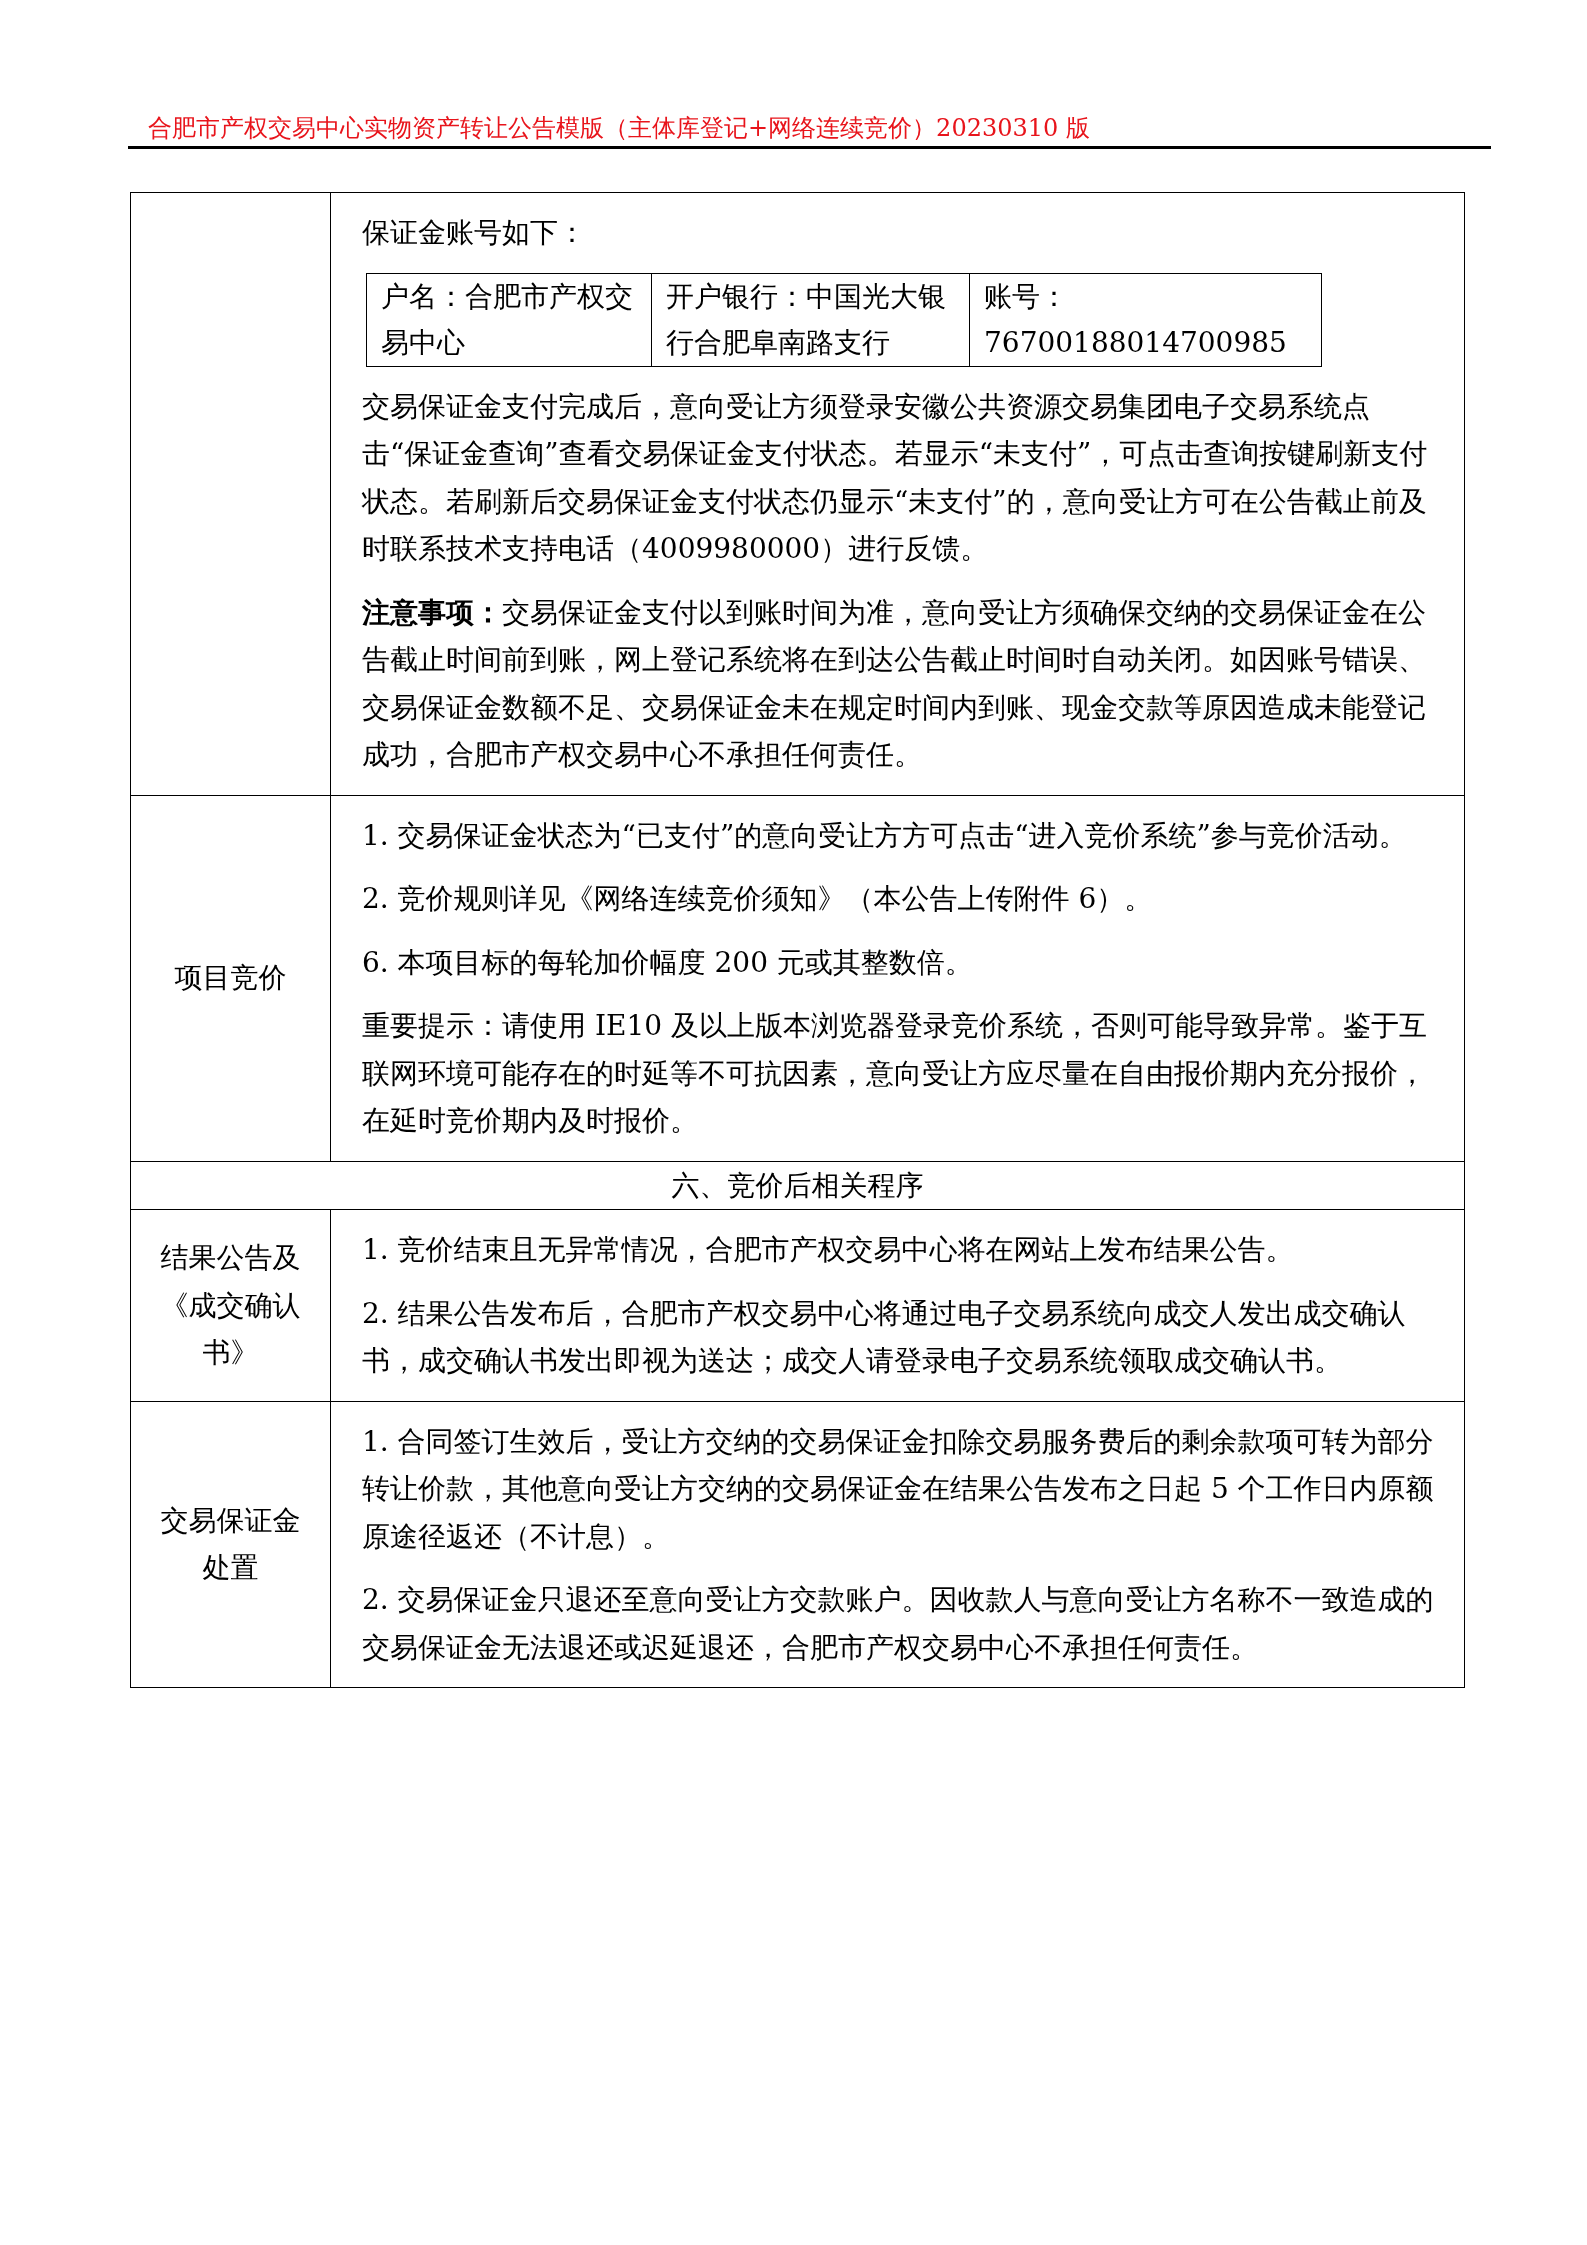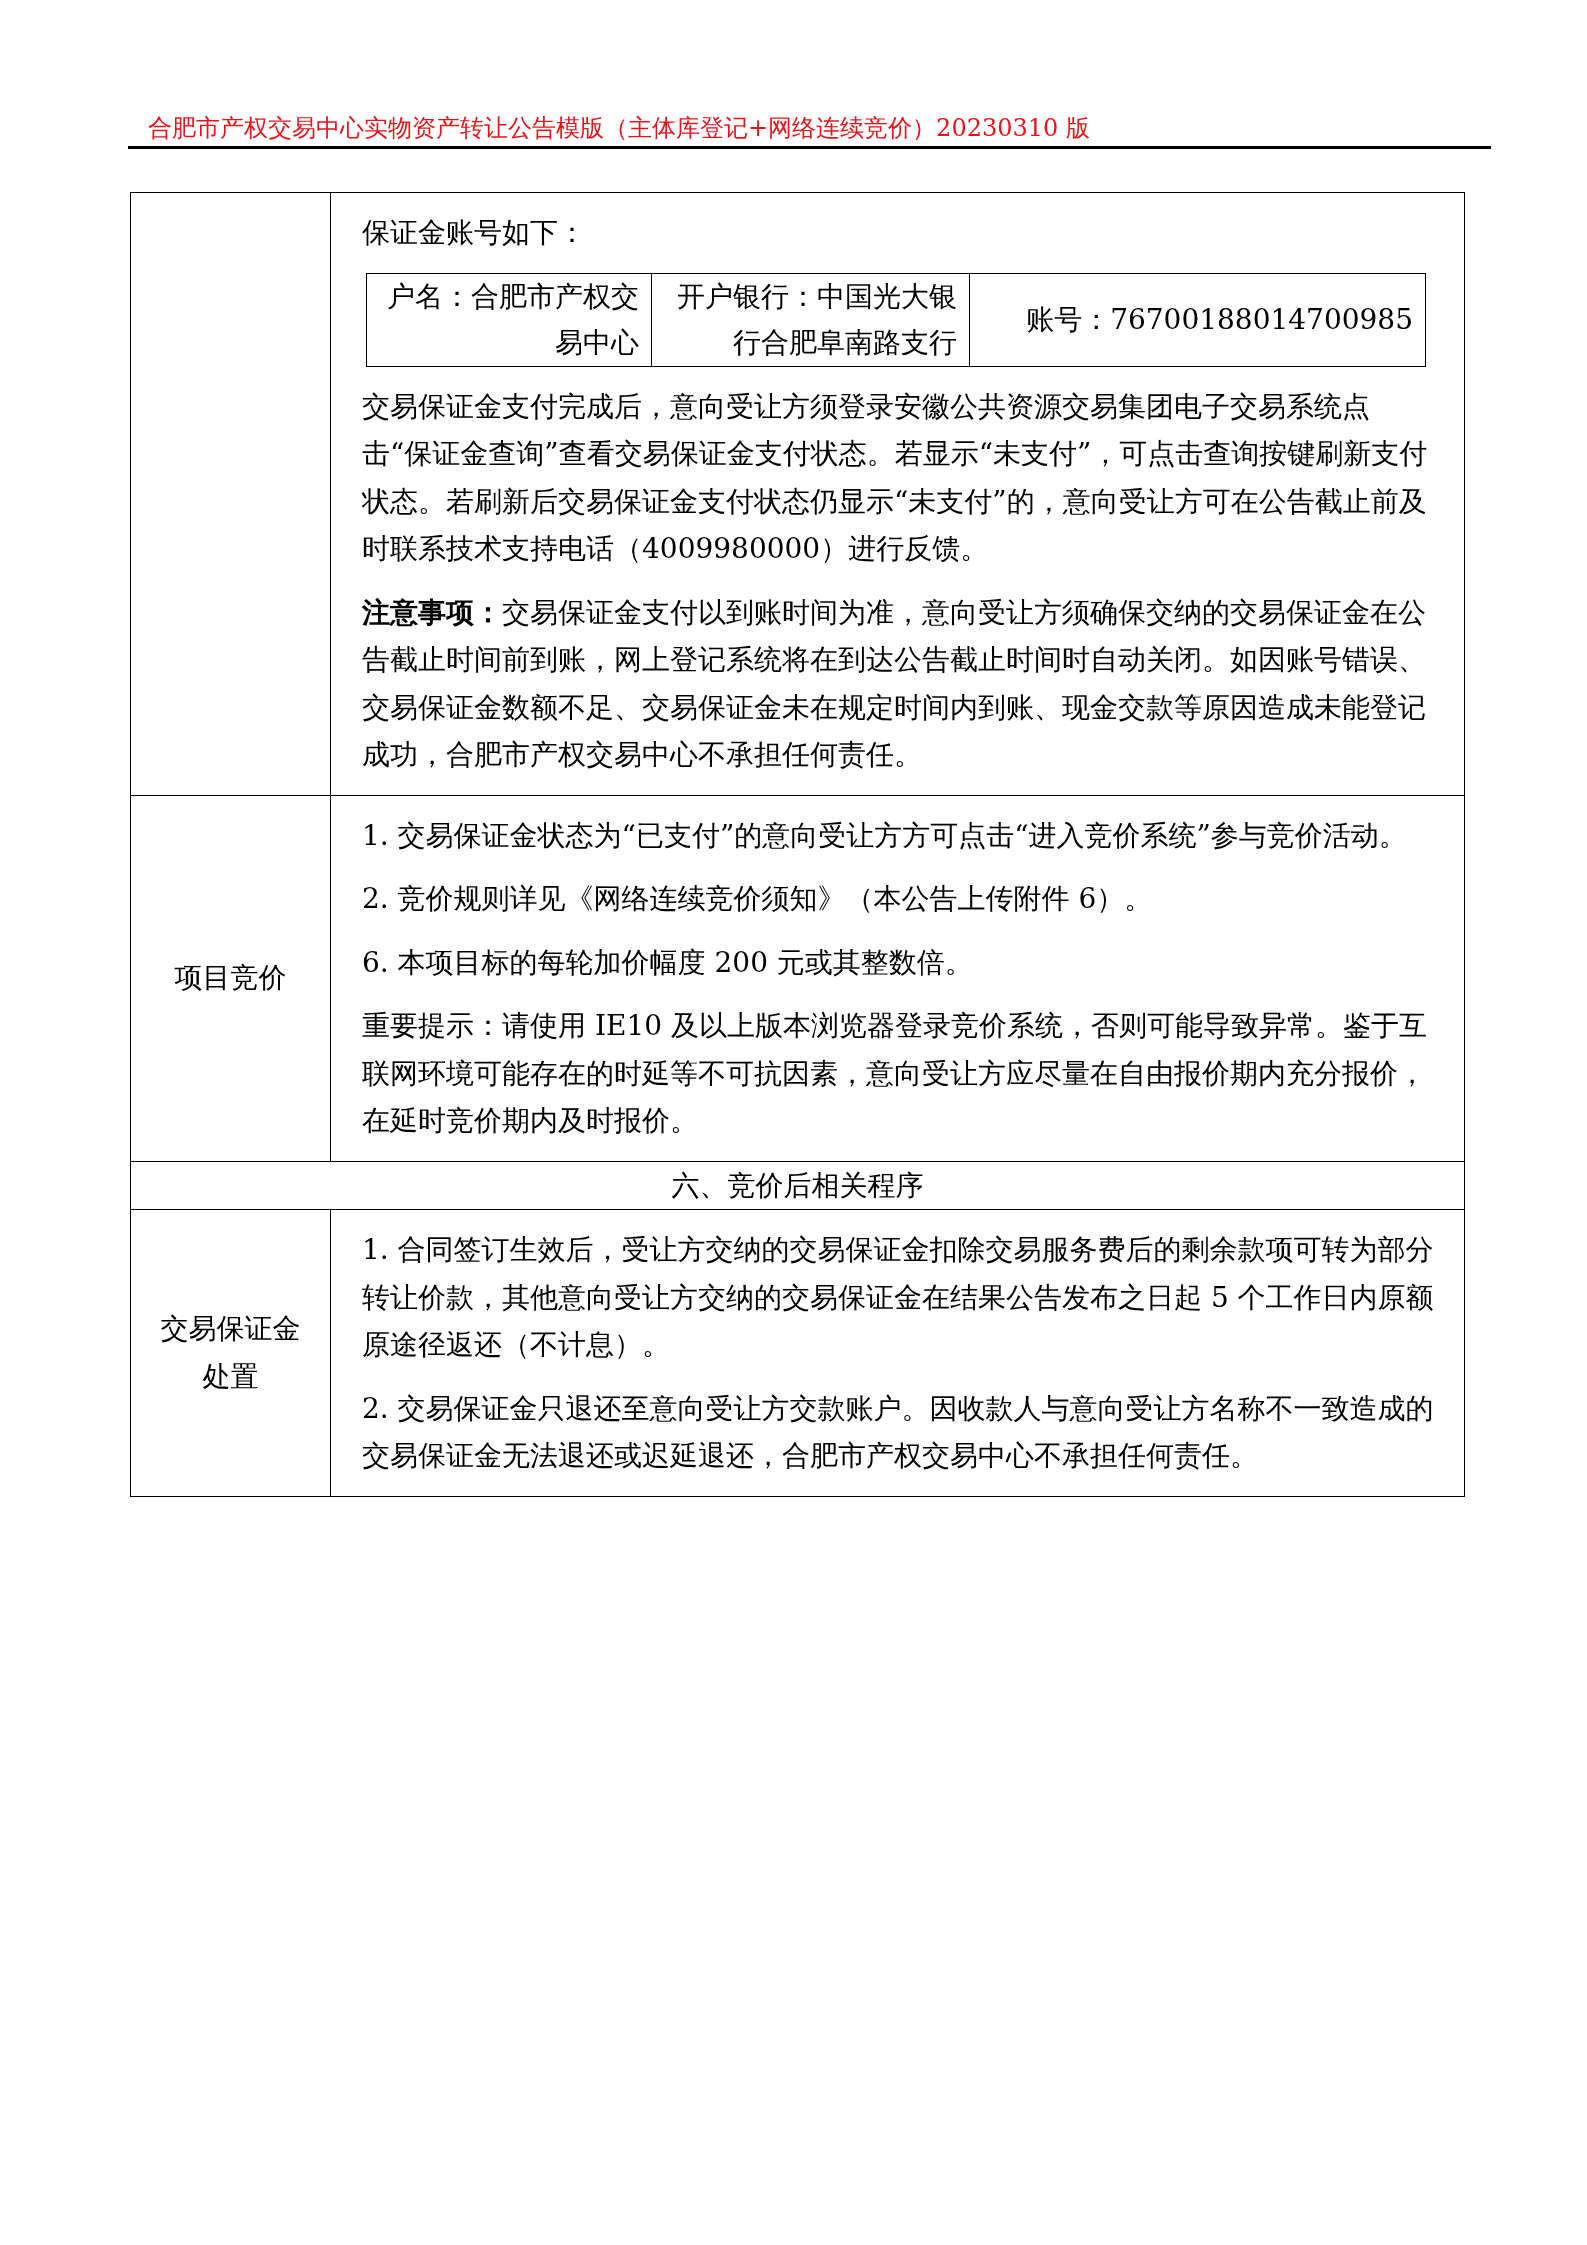--- a/index.html
+++ b/index.html
@@ -27,21 +27,21 @@
   td.label {
     width: 200px; text-align: center; vertical-align: middle !important;
     padding: 0 8px;
   }
   td.content { padding: 0 12px 0 15px !important; }
   td.full { padding: 0 12px 0 15px !important; }
   td.section { text-align: center; line-height: 50px; }
   .p { margin: 16px; }
   .bold { font-weight: bold; }
   table.bank {
-    border-collapse: collapse; margin: 2px 0 4px 20px; width: 1060px; table-layout: fixed; text-align: right;
+    border-collapse: collapse; margin: 2px 0 4px 20px; width: 956px; table-layout: fixed;
   }
   table.bank td {
     border: 1.5px solid #000; font-size: 28px; line-height: 46px;
     padding: 0 12px 0 14px; vertical-align: middle;
   }
   .label-lines span { display: block; }
 </style>
 </head>
 <body>
 
@@ -86,20 +86,31 @@
       <p class="p">6. 本项目标的每轮加价幅度 200 元或其整数倍。</p>
       <p class="p">重要提示：请使用 IE10 及以上版本浏览器登录竞价系统，否则可能导致异常。鉴于互联网环境可能存在的时延等不可抗因素，意向受让方应尽量在自由报价期内充分报价，在延时竞价期内及时报价。</p>
     </td>
   </tr>
 
 
   <tr>
     <td class="section" colspan="2">六、竞价后相关程序</td>
   </tr>
 
+  <tr>
+    <td class="label label-lines">
+      <span>结果公告及</span>
+      <span>《成交确认</span>
+      <span>书》</span>
+    </td>
+    <td class="content">
+      <p class="p">1. 竞价结束且无异常情况，合肥市产权交易中心将在网站上发布结果公告。</p>
+      <p class="p">2. 结果公告发布后，合肥市产权交易中心将通过电子交易系统向成交人发出成交确认书，成交确认书发出即视为送达；成交人请登录电子交易系统领取成交确认书。</p>
+    </td>
+  </tr>
 
   <tr>
     <td class="label label-lines">
       <span>交易保证金</span>
       <span>处置</span>
     </td>
     <td class="content">
       <p class="p">1. 合同签订生效后，受让方交纳的交易保证金扣除交易服务费后的剩余款项可转为部分转让价款，其他意向受让方交纳的交易保证金在结果公告发布之日起 5 个工作日内原额原途径返还（不计息）。</p>
       <p class="p">2. 交易保证金只退还至意向受让方交款账户。因收款人与意向受让方名称不一致造成的交易保证金无法退还或迟延退还，合肥市产权交易中心不承担任何责任。</p>
     </td>

